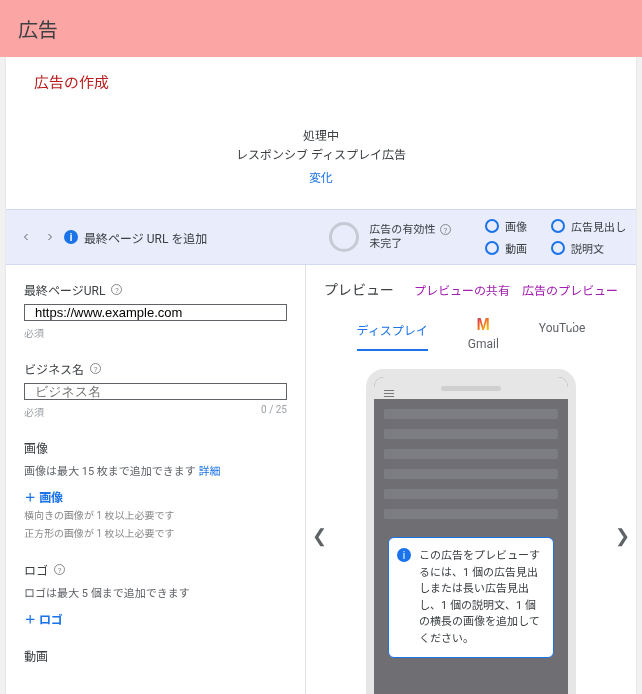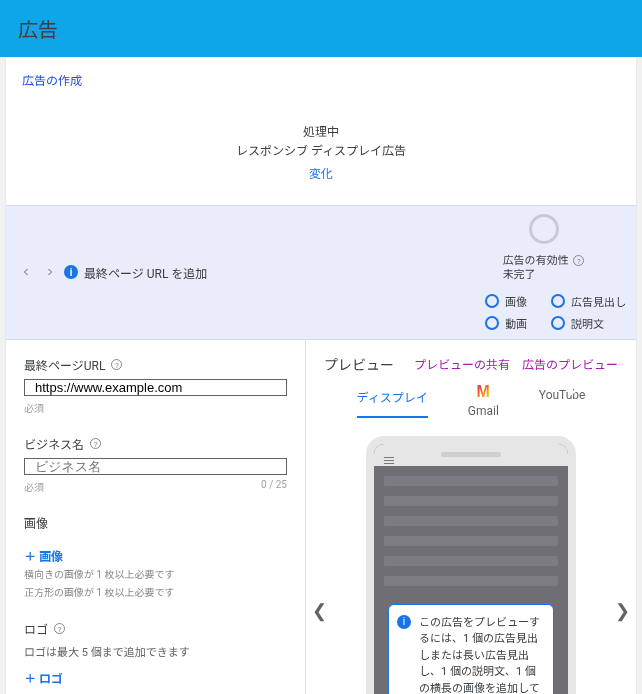--- a/index.html
+++ b/index.html
@@ -6,31 +6,31 @@
 body {
   font-family: Roboto, "Noto Sans JP", Arial, sans-serif;
   background: #f1f1f1;
   color: #3c4043;
   font-size: 13px;
 }
 .page-title {
   padding: 14px 18px;
   font-size: 20px;
   color: #3c4043;
-  background: #0ea5e9;
+  background: #fca5a5;
 }
 .card {
   background: #fff;
   margin: 0 6px 6px 6px;
   box-shadow: 0 1px 2px rgba(0,0,0,0.1);
 }
 .card-title {
-  padding: 14px 16px;
-  font-size: 12px;
-  color: #1d4ed8;
+  padding: 14px 28px;
+  font-size: 15px;
+  color: #b91c1c;
 }
 .status-block {
   text-align: center;
   padding: 20px 0 24px 0;
   font-size: 12px;
   color: #3c4043;
 }
 .status-line2 { margin-top: 2px; }
 .status-link {
   color: #1a73e8;
@@ -64,21 +64,20 @@
   color: #fff;
   display: inline-flex; align-items: center; justify-content: center;
   font-size: 10px; font-weight: bold;
   margin-right: 6px;
 }
 .step-text { font-size: 12px; color: #3c4043; }
 .strength {
   margin-left: auto;
   display: flex; align-items: center;
   gap: 10px;
-  flex-direction: column;
 }
 .strength-ring {
   width: 30px; height: 30px;
   border: 3px solid #c6cad4;
   border-radius: 50%;
 }
 .strength-label { font-size: 11px; line-height: 1.3; }
 .help-q {
   display: inline-block;
   width: 11px; height: 11px;
@@ -132,21 +131,21 @@
 }
 .link-blue { color: #1a73e8; cursor: pointer; }
 .add-btn {
   color: #1a73e8; font-size: 12px;
   margin-top: 10px; display: inline-block; cursor: pointer; font-weight: bold;
 }
 .tiny-note { font-size: 10px; color: #888; margin-top: 4px; line-height: 1.4; }
 
 .preview-header {
   display: flex; justify-content: space-between; align-items: center;
-  margin-bottom: 10px;
+  margin-bottom: 18px;
 }
 .preview-title { font-size: 14px; }
 .preview-links { font-size: 12px; display:flex; gap:12px;}
 .preview-links span { color:#a21caf; cursor:pointer;}
 
 .tabs {
   display: flex; justify-content: center; gap: 40px;
   margin-bottom: 18px;
 }
 .tab { text-align: center; font-size: 12px; cursor: pointer; color:#5f6368;}
@@ -258,20 +257,24 @@
         <div class="below-input">
           <span>必須</span>
           <span>0 / 25</span>
         </div>
       </div>
 
       <div class="field-group">
         <div class="field-label">
             <span>画像</span>
           </div>
+        <div class="field-sub">
+          <span>画像は最大 15 枚まで追加できます</span>
+          <span class="link-blue">詳細</span>
+        </div>
         <span class="add-btn">＋ 画像</span>
         <div class="tiny-note">横向きの画像が 1 枚以上必要です</div>
         <div class="tiny-note">正方形の画像が 1 枚以上必要です</div>
       </div>
 
       <div class="field-group">
         <div class="field-label">
           <span>ロゴ</span>
           <span class="help-q">?</span>
         </div>

